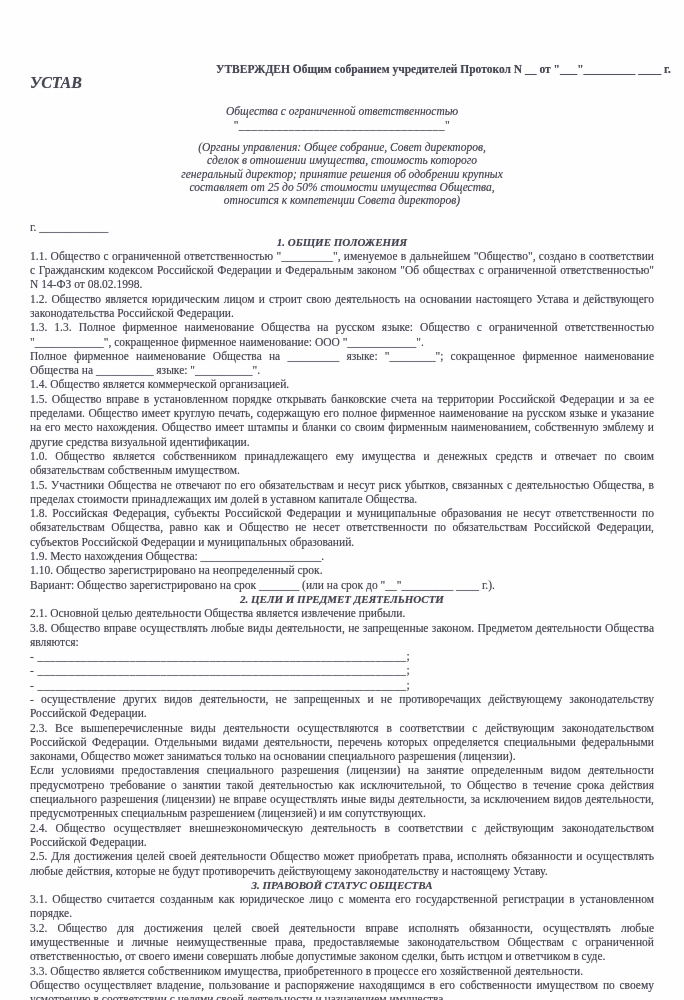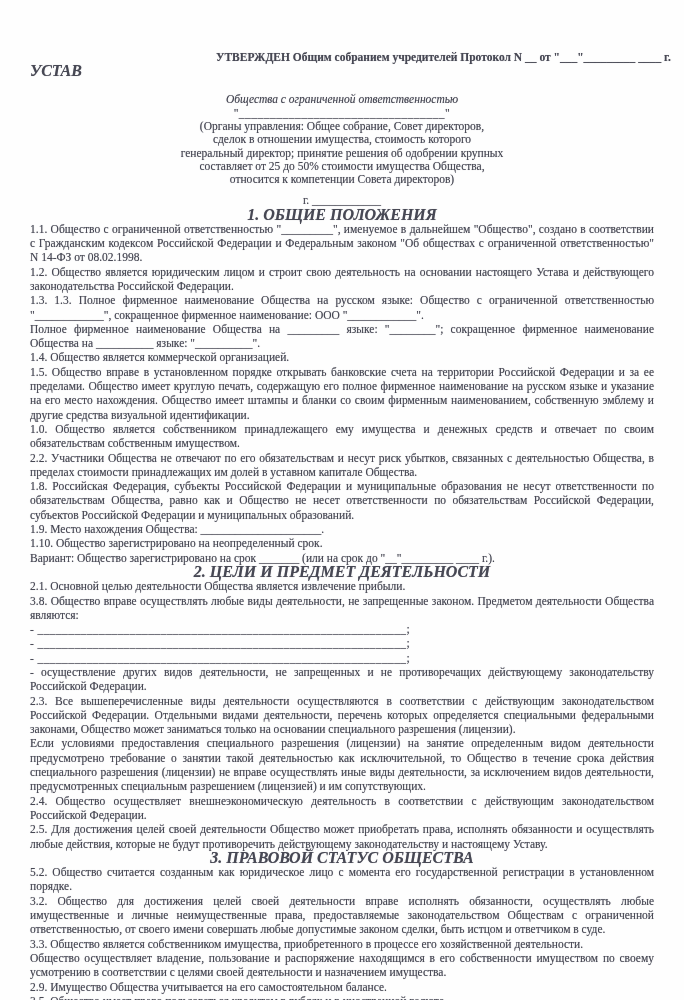--- a/index.html
+++ b/index.html
@@ -20,50 +20,52 @@
     line-height: 14.3px;
     color: #474854;
     text-shadow: 0 0 0.7px rgba(72,73,86,0.55);
     overflow: hidden;
   }
   .approval {
     font-weight: bold;
     margin-left: 186px;
     text-align: center;
     white-space: nowrap;
+    margin-top: 12px;
   }
   .doc-title {
     text-align: left;
     font-weight: bold;
     font-style: italic;
     font-size: 16px;
   }
   .doc-subtitle {
     text-align: center;
     font-style: italic;
     margin-top: 13px;
   }
   .name-line {
     text-align: center;
     letter-spacing: 0.5px;
   }
   .mgmt-note {
+    margin-top: 9px;
     text-align: center;
+    font-style: italic;
     line-height: 13.2px;
   }
   .city-line {
-    margin-top: 7px;
-    text-align: center;
+    margin-top: 13px;
   }
   .body-blocks { margin-top: 0; }
   .block.heading {
     text-align: center;
     font-weight: bold;
     font-style: italic;
-    font-size: 16px;
+    font-size: 11px;
   }
   .block.p {
     text-align: justify;
   }
   .block.dash {
     text-align: left;
     letter-spacing: 0.4px;
   }
 </style>
 </head>
@@ -90,37 +92,37 @@
 
   <div class="body-blocks">
       <div class="block heading">1. ОБЩИЕ ПОЛОЖЕНИЯ</div>
       <div class="block p">1.1. Общество с ограниченной ответственностью "_________", именуемое в дальнейшем "Общество", создано в соответствии с Гражданским кодексом Российской Федерации и Федеральным законом "Об обществах с ограниченной ответственностью" N 14-ФЗ от 08.02.1998.</div>
       <div class="block p">1.2. Общество является юридическим лицом и строит свою деятельность на основании настоящего Устава и действующего законодательства Российской Федерации.</div>
       <div class="block p">1.3. 1.3. Полное фирменное наименование Общества на русском языке: Общество с ограниченной ответственностью "____________", сокращенное фирменное наименование: ООО "____________".</div>
       <div class="block p">Полное фирменное наименование Общества на _________ языке: "________"; сокращенное фирменное наименование Общества на __________ языке: "__________".</div>
       <div class="block p">1.4. Общество является коммерческой организацией.</div>
       <div class="block p">1.5. Общество вправе в установленном порядке открывать банковские счета на территории Российской Федерации и за ее пределами. Общество имеет круглую печать, содержащую его полное фирменное наименование на русском языке и указание на его место нахождения. Общество имеет штампы и бланки со своим фирменным наименованием, собственную эмблему и другие средства визуальной идентификации.</div>
       <div class="block p">1.0. Общество является собственником принадлежащего ему имущества и денежных средств и отвечает по своим обязательствам собственным имуществом.</div>
-      <div class="block p">2.2. Участники Общества не отвечают по его обязательствам и несут риск убытков, связанных с деятельностью Общества, в пределах стоимости принадлежащих им долей в уставном капитале Общества.</div>
+      <div class="block p">1.5. Участники Общества не отвечают по его обязательствам и несут риск убытков, связанных с деятельностью Общества, в пределах стоимости принадлежащих им долей в уставном капитале Общества.</div>
       <div class="block p">1.8. Российская Федерация, субъекты Российской Федерации и муниципальные образования не несут ответственности по обязательствам Общества, равно как и Общество не несет ответственности по обязательствам Российской Федерации, субъектов Российской Федерации и муниципальных образований.</div>
       <div class="block p">1.9. Место нахождения Общества: _____________________.</div>
       <div class="block p">1.10. Общество зарегистрировано на неопределенный срок.</div>
       <div class="block p">Вариант: Общество зарегистрировано на срок _______ (или на срок до "__"_________ ____ г.).</div>
       <div class="block heading">2. ЦЕЛИ И ПРЕДМЕТ ДЕЯТЕЛЬНОСТИ</div>
       <div class="block p">2.1. Основной целью деятельности Общества является извлечение прибыли.</div>
       <div class="block p">3.8. Общество вправе осуществлять любые виды деятельности, не запрещенные законом. Предметом деятельности Общества являются:</div>
       <div class="block dash">- ____________________________________________________________;</div>
       <div class="block dash">- ____________________________________________________________;</div>
       <div class="block dash">- ____________________________________________________________;</div>
       <div class="block p">- осуществление других видов деятельности, не запрещенных и не противоречащих действующему законодательству Российской Федерации.</div>
       <div class="block p">2.3. Все вышеперечисленные виды деятельности осуществляются в соответствии с действующим законодательством Российской Федерации. Отдельными видами деятельности, перечень которых определяется специальными федеральными законами, Общество может заниматься только на основании специального разрешения (лицензии).</div>
       <div class="block p">Если условиями предоставления специального разрешения (лицензии) на занятие определенным видом деятельности предусмотрено требование о занятии такой деятельностью как исключительной, то Общество в течение срока действия специального разрешения (лицензии) не вправе осуществлять иные виды деятельности, за исключением видов деятельности, предусмотренных специальным разрешением (лицензией) и им сопутствующих.</div>
       <div class="block p">2.4. Общество осуществляет внешнеэкономическую деятельность в соответствии с действующим законодательством Российской Федерации.</div>
       <div class="block p">2.5. Для достижения целей своей деятельности Общество может приобретать права, исполнять обязанности и осуществлять любые действия, которые не будут противоречить действующему законодательству и настоящему Уставу.</div>
       <div class="block heading">3. ПРАВОВОЙ СТАТУС ОБЩЕСТВА</div>
-      <div class="block p">5.2. Общество считается созданным как юридическое лицо с момента его государственной регистрации в установленном порядке.</div>
+      <div class="block p">3.1. Общество считается созданным как юридическое лицо с момента его государственной регистрации в установленном порядке.</div>
       <div class="block p">3.2. Общество для достижения целей своей деятельности вправе исполнять обязанности, осуществлять любые имущественные и личные неимущественные права, предоставляемые законодательством Обществам с ограниченной ответственностью, от своего имени совершать любые допустимые законом сделки, быть истцом и ответчиком в суде.</div>
       <div class="block p">3.3. Общество является собственником имущества, приобретенного в процессе его хозяйственной деятельности.</div>
       <div class="block p">Общество осуществляет владение, пользование и распоряжение находящимся в его собственности имуществом по своему усмотрению в соответствии с целями своей деятельности и назначением имущества.</div>
       <div class="block p">2.9. Имущество Общества учитывается на его самостоятельном балансе.</div>
       <div class="block p">3.5. Общество имеет право пользоваться кредитом в рублях и в иностранной валюте.</div>
     </div>
 </div>
 
 </body></html>

